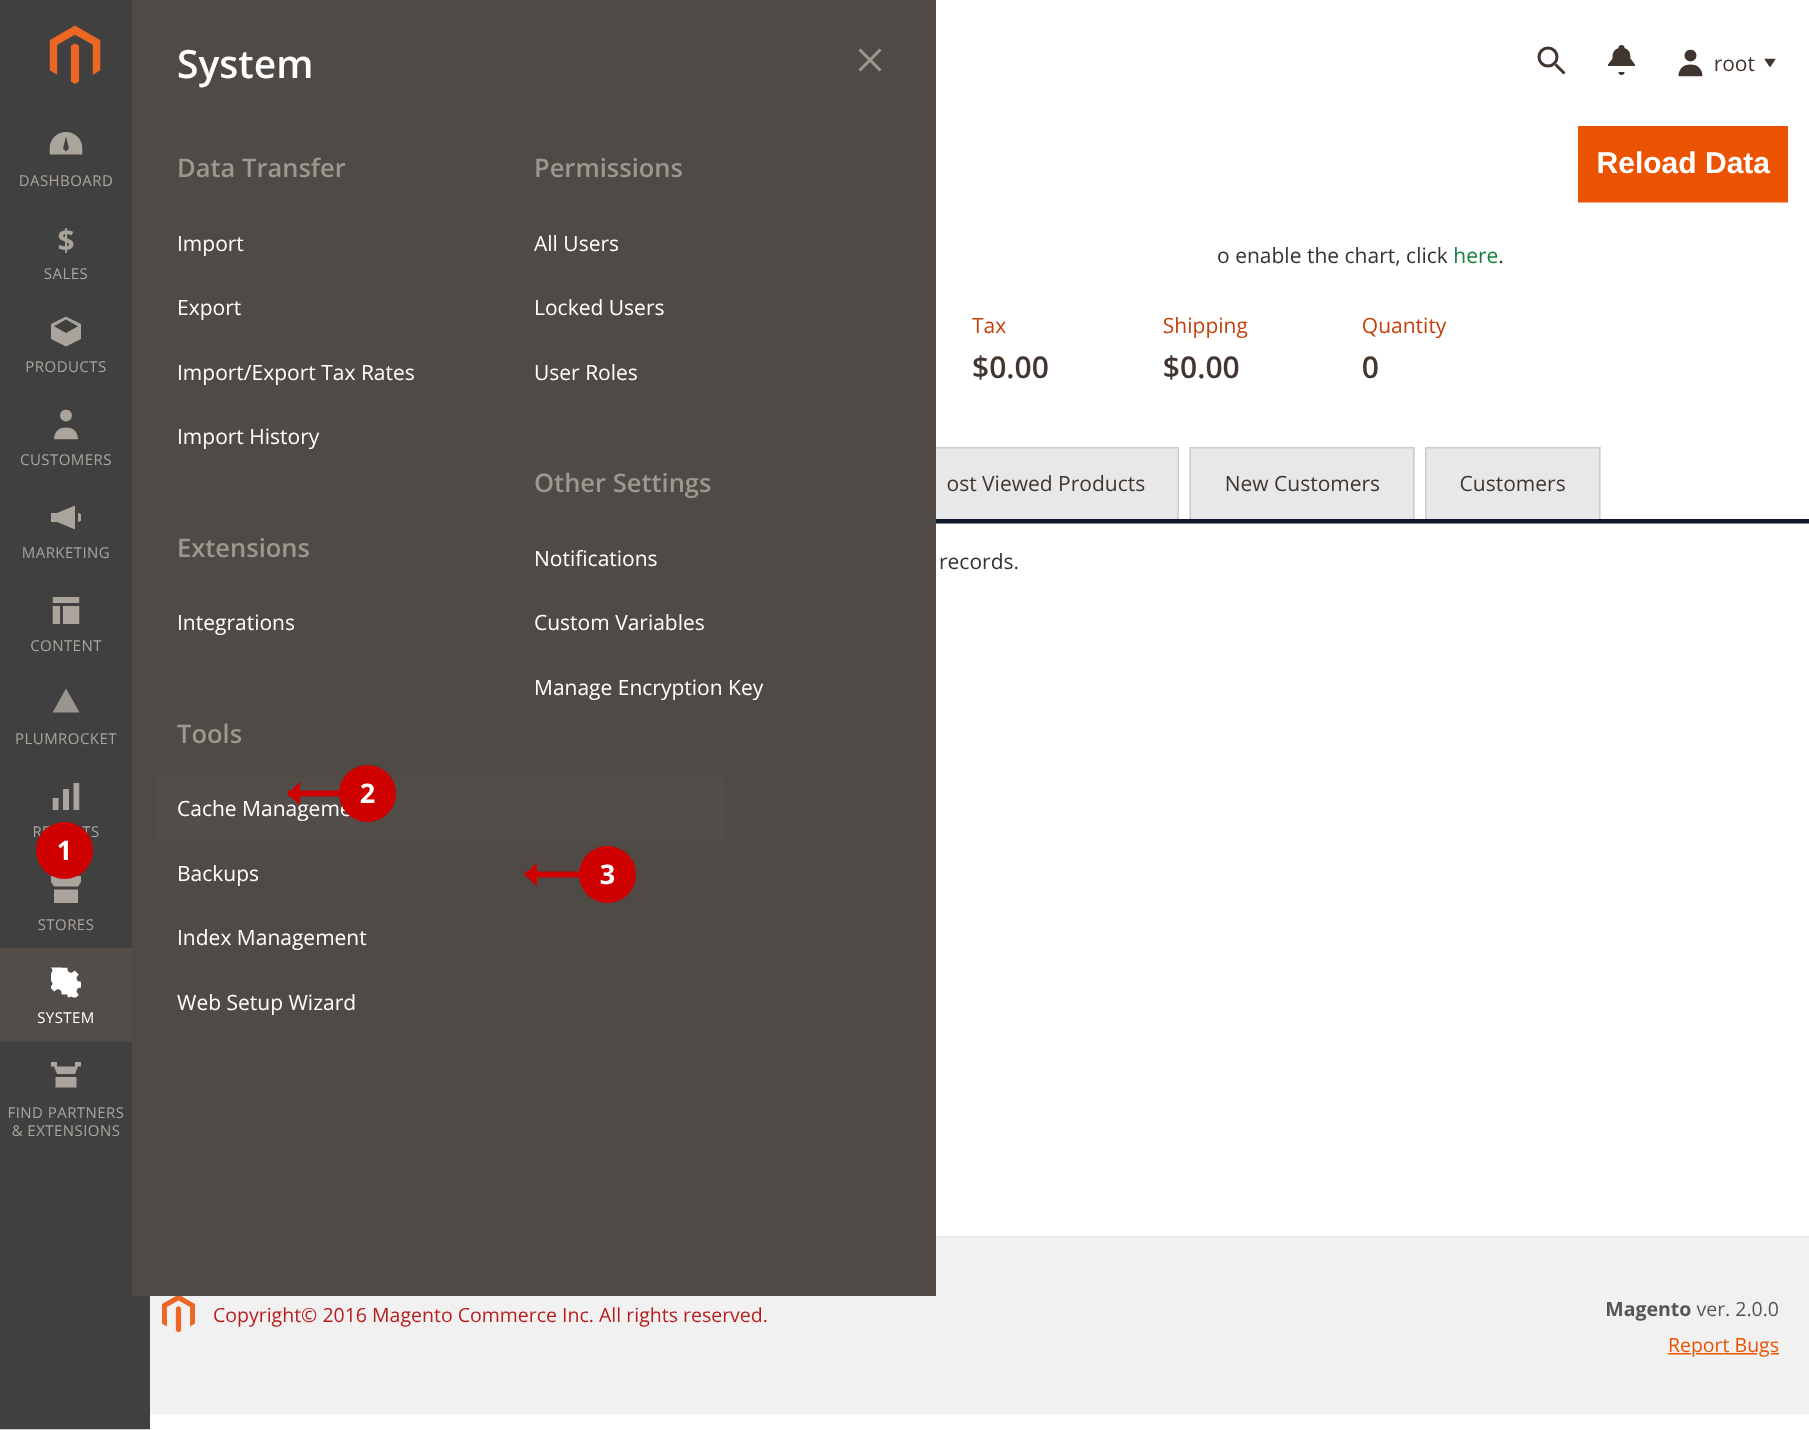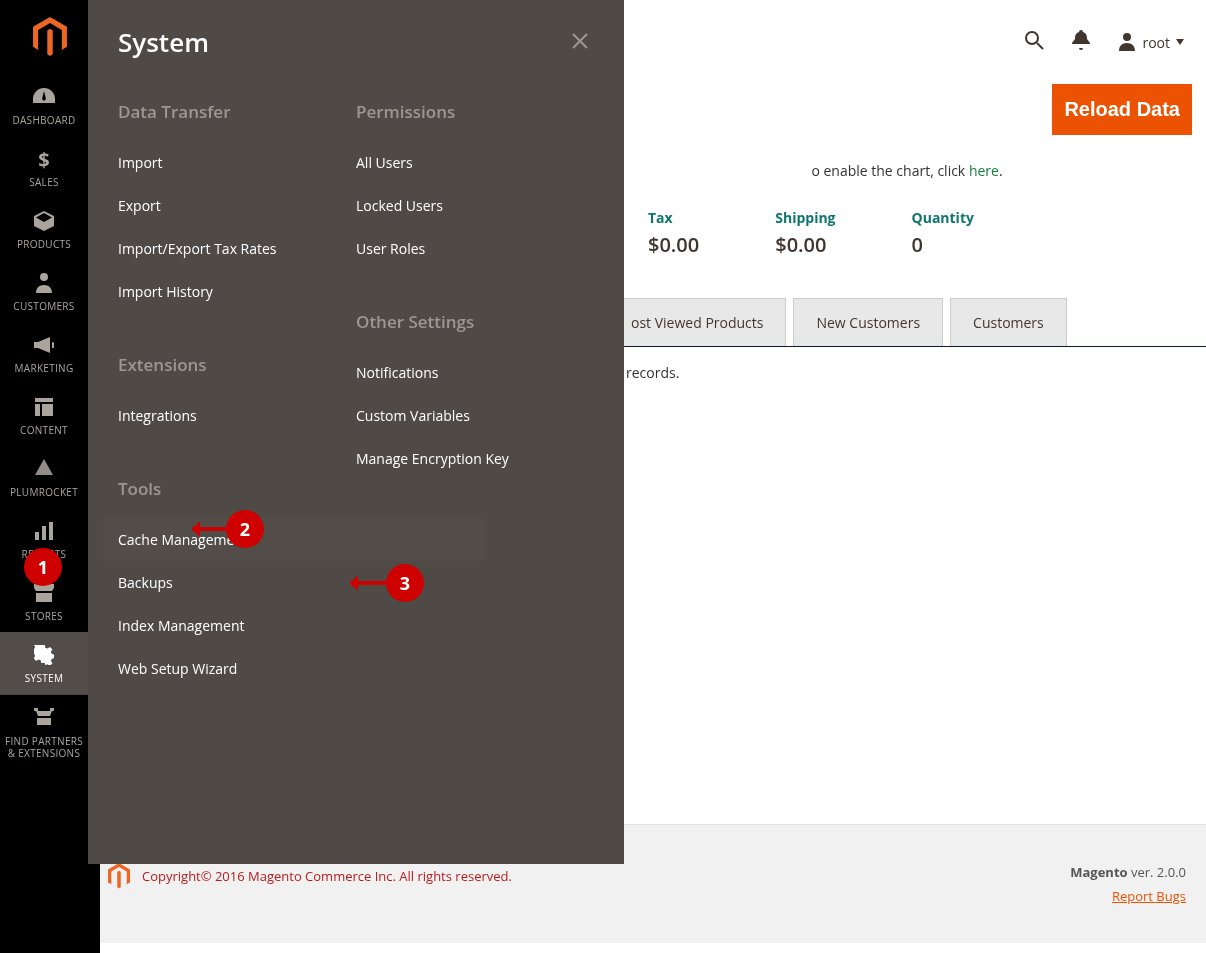--- a/index.html
+++ b/index.html
@@ -1,19 +1,19 @@
 <!DOCTYPE html>
 <html><head>
 <meta charset="utf-8">
 <style>
   * { box-sizing: border-box; margin: 0; padding: 0; }
   body { font-family: 'Open Sans', Arial, sans-serif; font-size: 14px; color: #333; background: #fff; width: 1206px; height: 953px; overflow: hidden; position: relative; }
 
   
-  .admin-menu { position: absolute; left: 0; top: 0; width: 100px; height: 100%; background: #000000; z-index: 10; }
+  .admin-menu { position: absolute; left: 0; top: 0; width: 100px; height: 100%; background: #404040; z-index: 10; }
   .logo-wrap { height: 74px; display: flex; align-items: center; justify-content: center; }
   .logo-wrap svg { width: 34px; height: 40px; }
   .menu-item { width: 88px; text-align: center; padding: 12px 0 10px; cursor: pointer; }
   .menu-item .icon { height: 22px; display: flex; align-items: center; justify-content: center; color: #aaa49d; font-size: 20px; }
   .menu-item .lbl { display: block; color: #aaa49d; font-size: 10px; letter-spacing: 0.3px; margin-top: 6px; padding: 0 4px; line-height: 1.2; }
   .menu-item.active { background: #524d49; }
   .menu-item.active .lbl, .menu-item.active .icon { color: #fff; }
   .menu-item.bordered { border-top: 1px solid #4a4540; }
   .two-line .lbl { line-height: 1.2; }
 
@@ -35,25 +35,25 @@
   .top-icon { color: #41362f; cursor: pointer; }
   .user-area { display: flex; align-items: center; gap: 6px; color: #41362f; font-size: 14px; cursor: pointer; }
 
   .page-head { display: flex; justify-content: flex-end; padding: 0 14px 26px; }
   .btn-primary { background: #eb5202; color: #fff; border: none; padding: 14px 12px; font-size: 20px; font-weight: 600; cursor: pointer; margin-left: 24px; }
 
   .chart-note { text-align: center; font-size: 14px; color: #333; margin-bottom: 28px; padding-left: 520px; }
   .chart-note a { color: #15803d; text-decoration: none; }
 
   .metrics { display: flex; padding-left: 560px; gap: 76px; margin-bottom: 40px; }
-  .metric .m-label { font-size: 14px; color: #0f766e; margin-bottom: 4px; font-weight: bold; }
+  .metric .m-label { font-size: 14px; color: #c2410c; margin-bottom: 4px; }
   .metric .m-value { font-size: 20px; font-weight: 600; color: #41362f; }
 
   .tabs { padding-left: 520px; }
-  .tabrow { display: flex; border-bottom: 1px solid #0f172a; }
+  .tabrow { display: flex; border-bottom: 3px solid #0f172a; }
   .tab { border: 1px solid #ccc; border-bottom: none; background: #e9e8e8; padding: 14px 22px; font-size: 14px; color: #41362f; cursor: pointer; margin-right: -1px; }
   .tab.offset2 { margin-left: 8px; }
   .tabs-msg { padding: 16px 0 0 18px; color: #333; }
 
   .footer { position: absolute; left: 88px; right: 0; top: 824px; background: #f1f1f1; border-top: 1px solid #e3e3e3; padding: 38px 20px; display: flex; justify-content: space-between; align-items: flex-start; }
   .footer-left { display: flex; align-items: center; gap: 12px; color: #b91c1c; font-size: 13px; }
   .footer-right { text-align: right; font-size: 13px; color: #555; }
   .footer-right .brand { font-weight: 700; }
   .footer-right a { color: #eb5202; text-decoration: underline; display: block; margin-top: 6px; }
 

